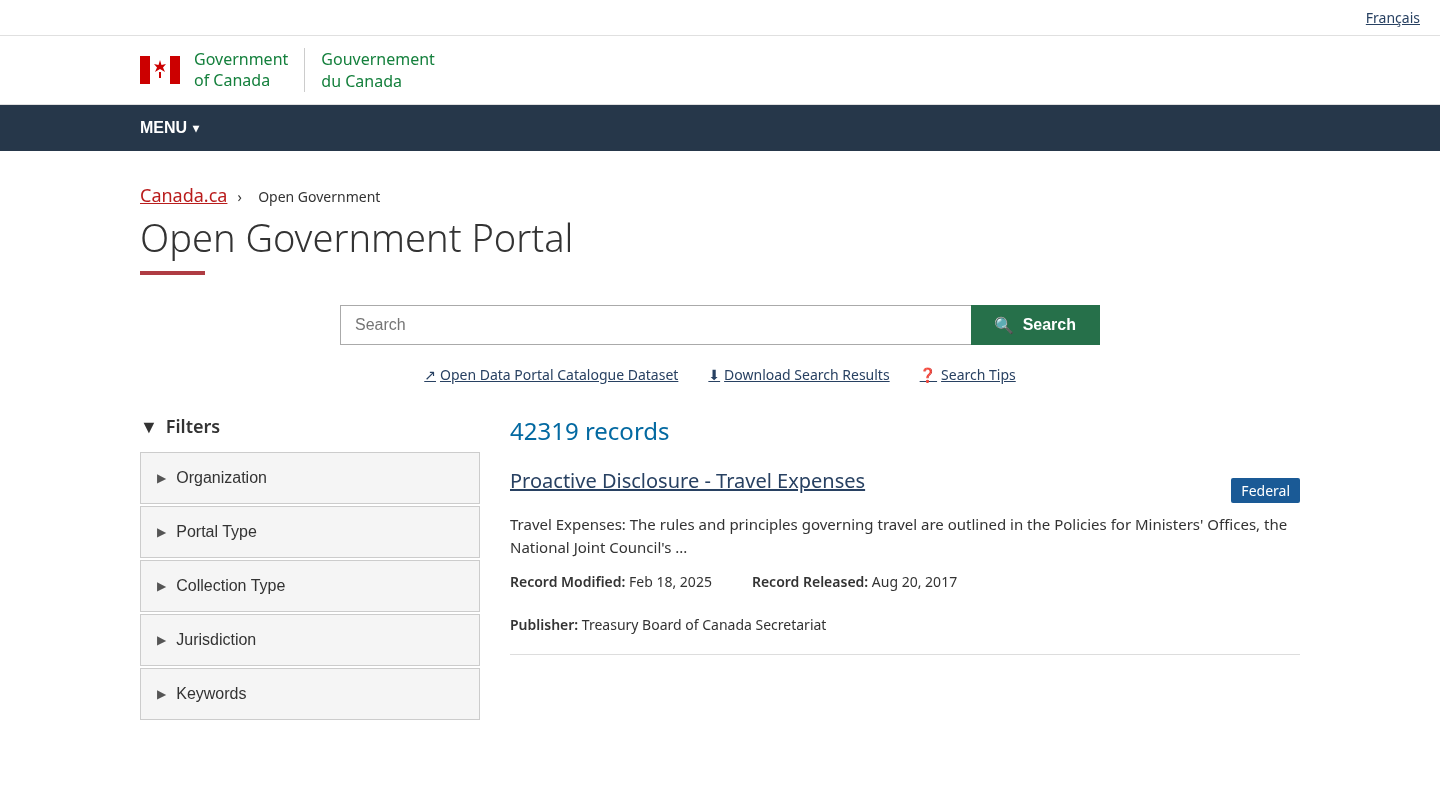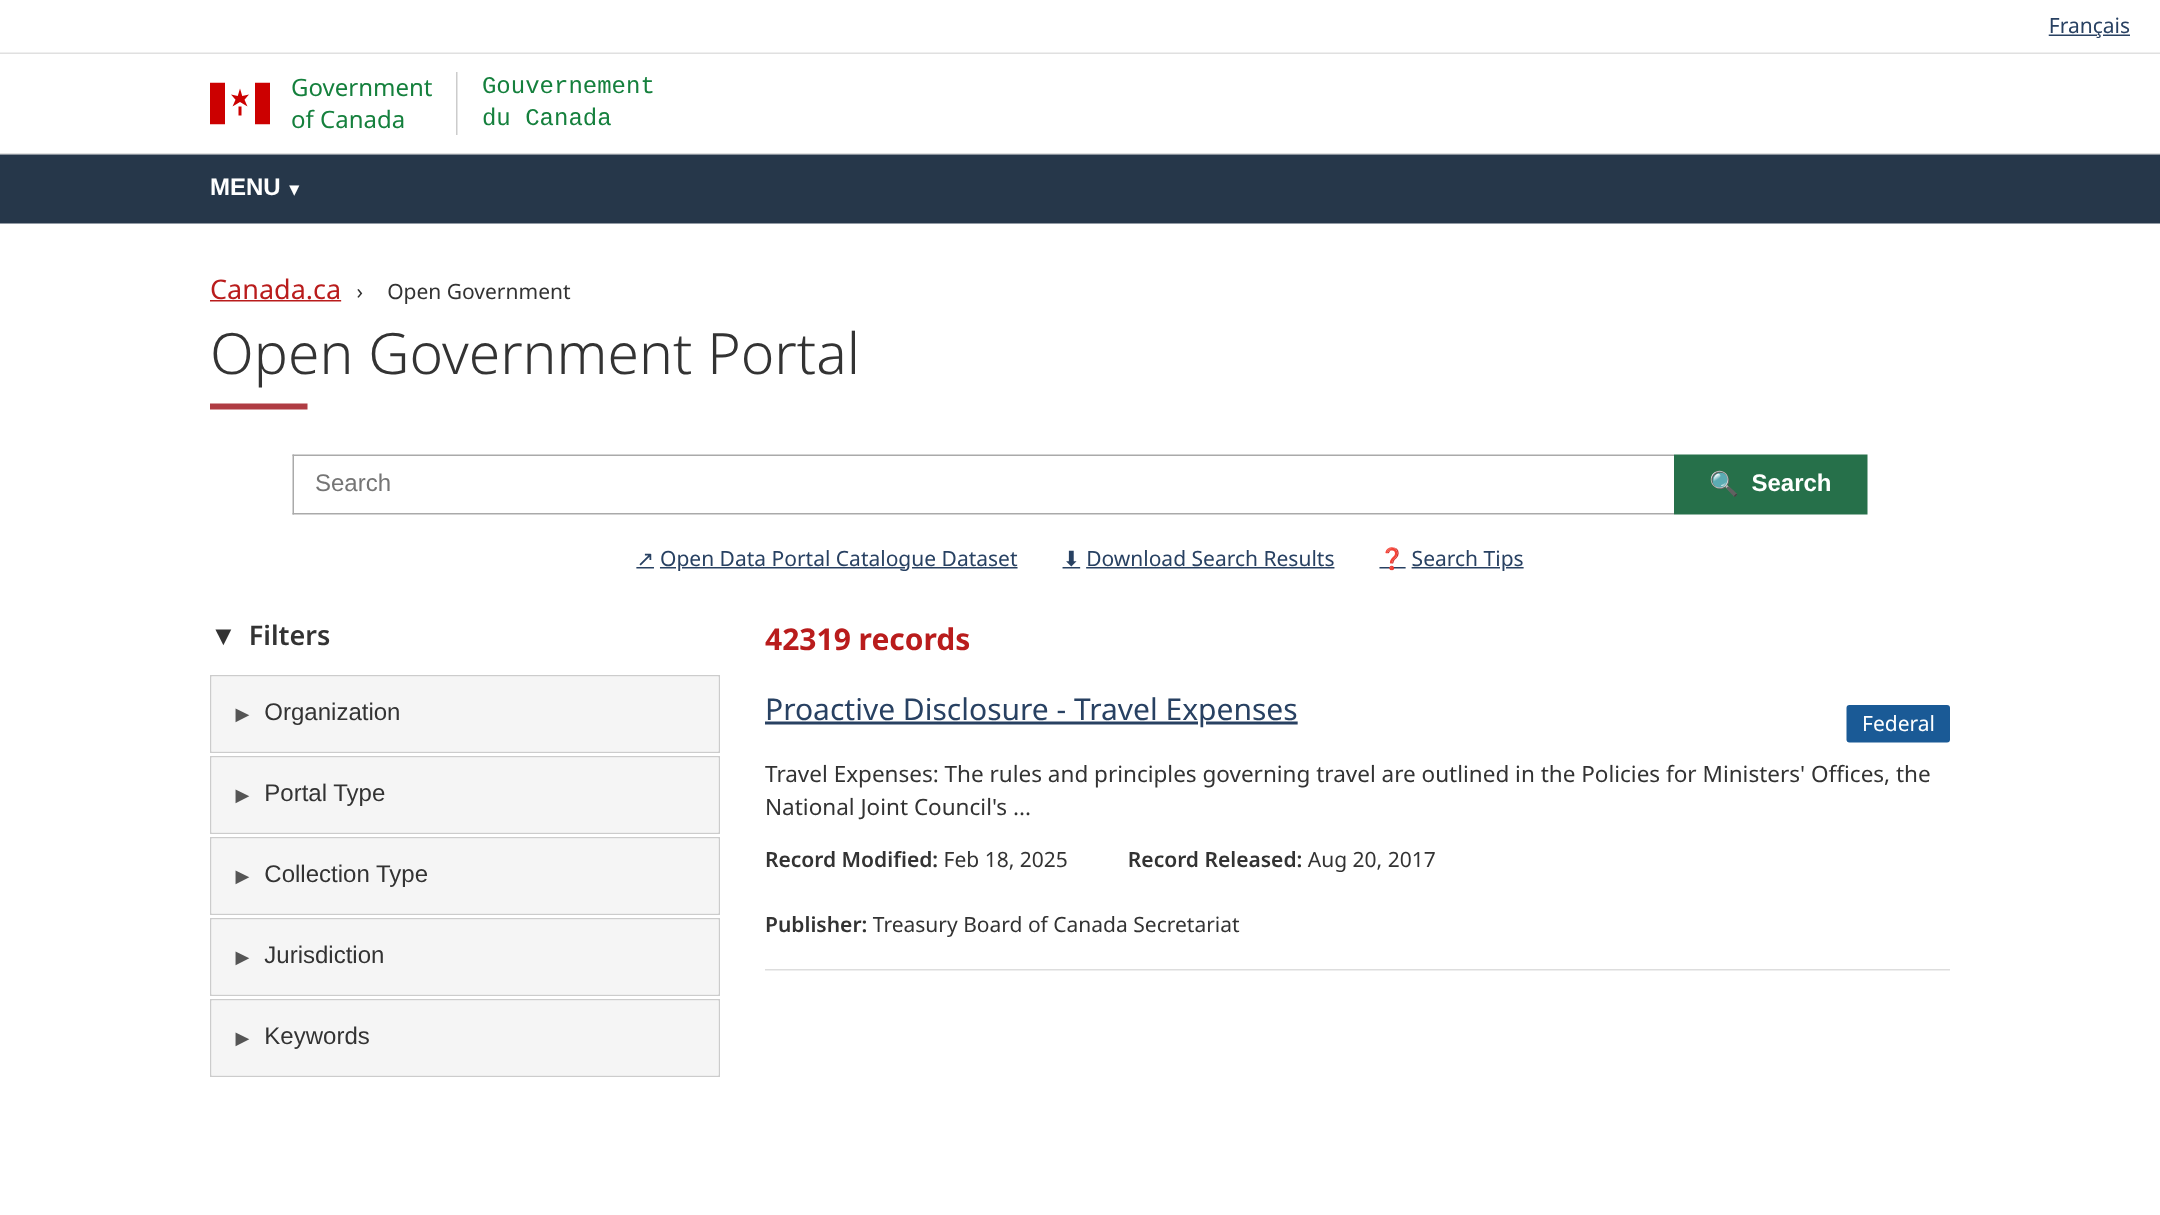--- a/index.html
+++ b/index.html
@@ -100,21 +100,21 @@
     }
 
     
     .search-section {
       display: flex;
       justify-content: center;
       margin-bottom: 20px;
     }
     .search-wrapper {
       display: flex;
-      width: 1050px;
+      width: 760px;
     }
     .search-input {
       flex: 1;
       padding: 10px 14px;
       font-size: 16px;
       border: 1px solid #aaa;
       border-right: none;
       outline: none;
       color: #555;
     }
@@ -198,23 +198,23 @@
     .results-area {
       flex: 1;
     }
     .results-header {
       display: flex;
       align-items: center;
       justify-content: space-between;
       margin-bottom: 20px;
     }
     .records-count {
-      font-size: 20px;
-      font-weight: 700;
-      color: #b91c1c;
+      font-size: 24px;
+      font-weight: 400;
+      color: #0369a1;
     }
     .order-by-section {
       display: flex;
       align-items: center;
       gap: 10px;
       font-size: 16px;
     }
     .order-select {
       padding: 6px 10px;
       font-size: 15px;
@@ -301,21 +301,21 @@
       <rect x="0" y="0" width="10" height="28" fill="#cc0000"></rect>
       <rect x="10" y="0" width="20" height="28" fill="#ffffff"></rect>
       <rect x="30" y="0" width="10" height="28" fill="#cc0000"></rect>
 
       <polygon points="20,4 21.5,9 26,8 23,11.5 25,16 20,13 15,16 17,11.5 14,8 18.5,9" fill="#cc0000"></polygon>
       <rect x="19" y="16" width="2" height="6" fill="#cc0000"></rect>
     </svg>
     <div class="header-text-block">
       <span class="header-gov-name">Government<br>of Canada</span>
     </div>
-    <div style="margin-left:16px; border-left:1px solid #ccc; padding-left:16px;font-family:Liberation Mono, monospace;">
+    <div style="margin-left:16px; border-left:1px solid #ccc; padding-left:16px;">
       <span class="header-gov-name">Gouvernement<br>du Canada</span>
     </div>
   </div>
 
   <div class="nav-bar">
     <button class="menu-btn">
       <span>MENU</span>
       <span class="chevron">▾</span>
     </button>
   </div>

